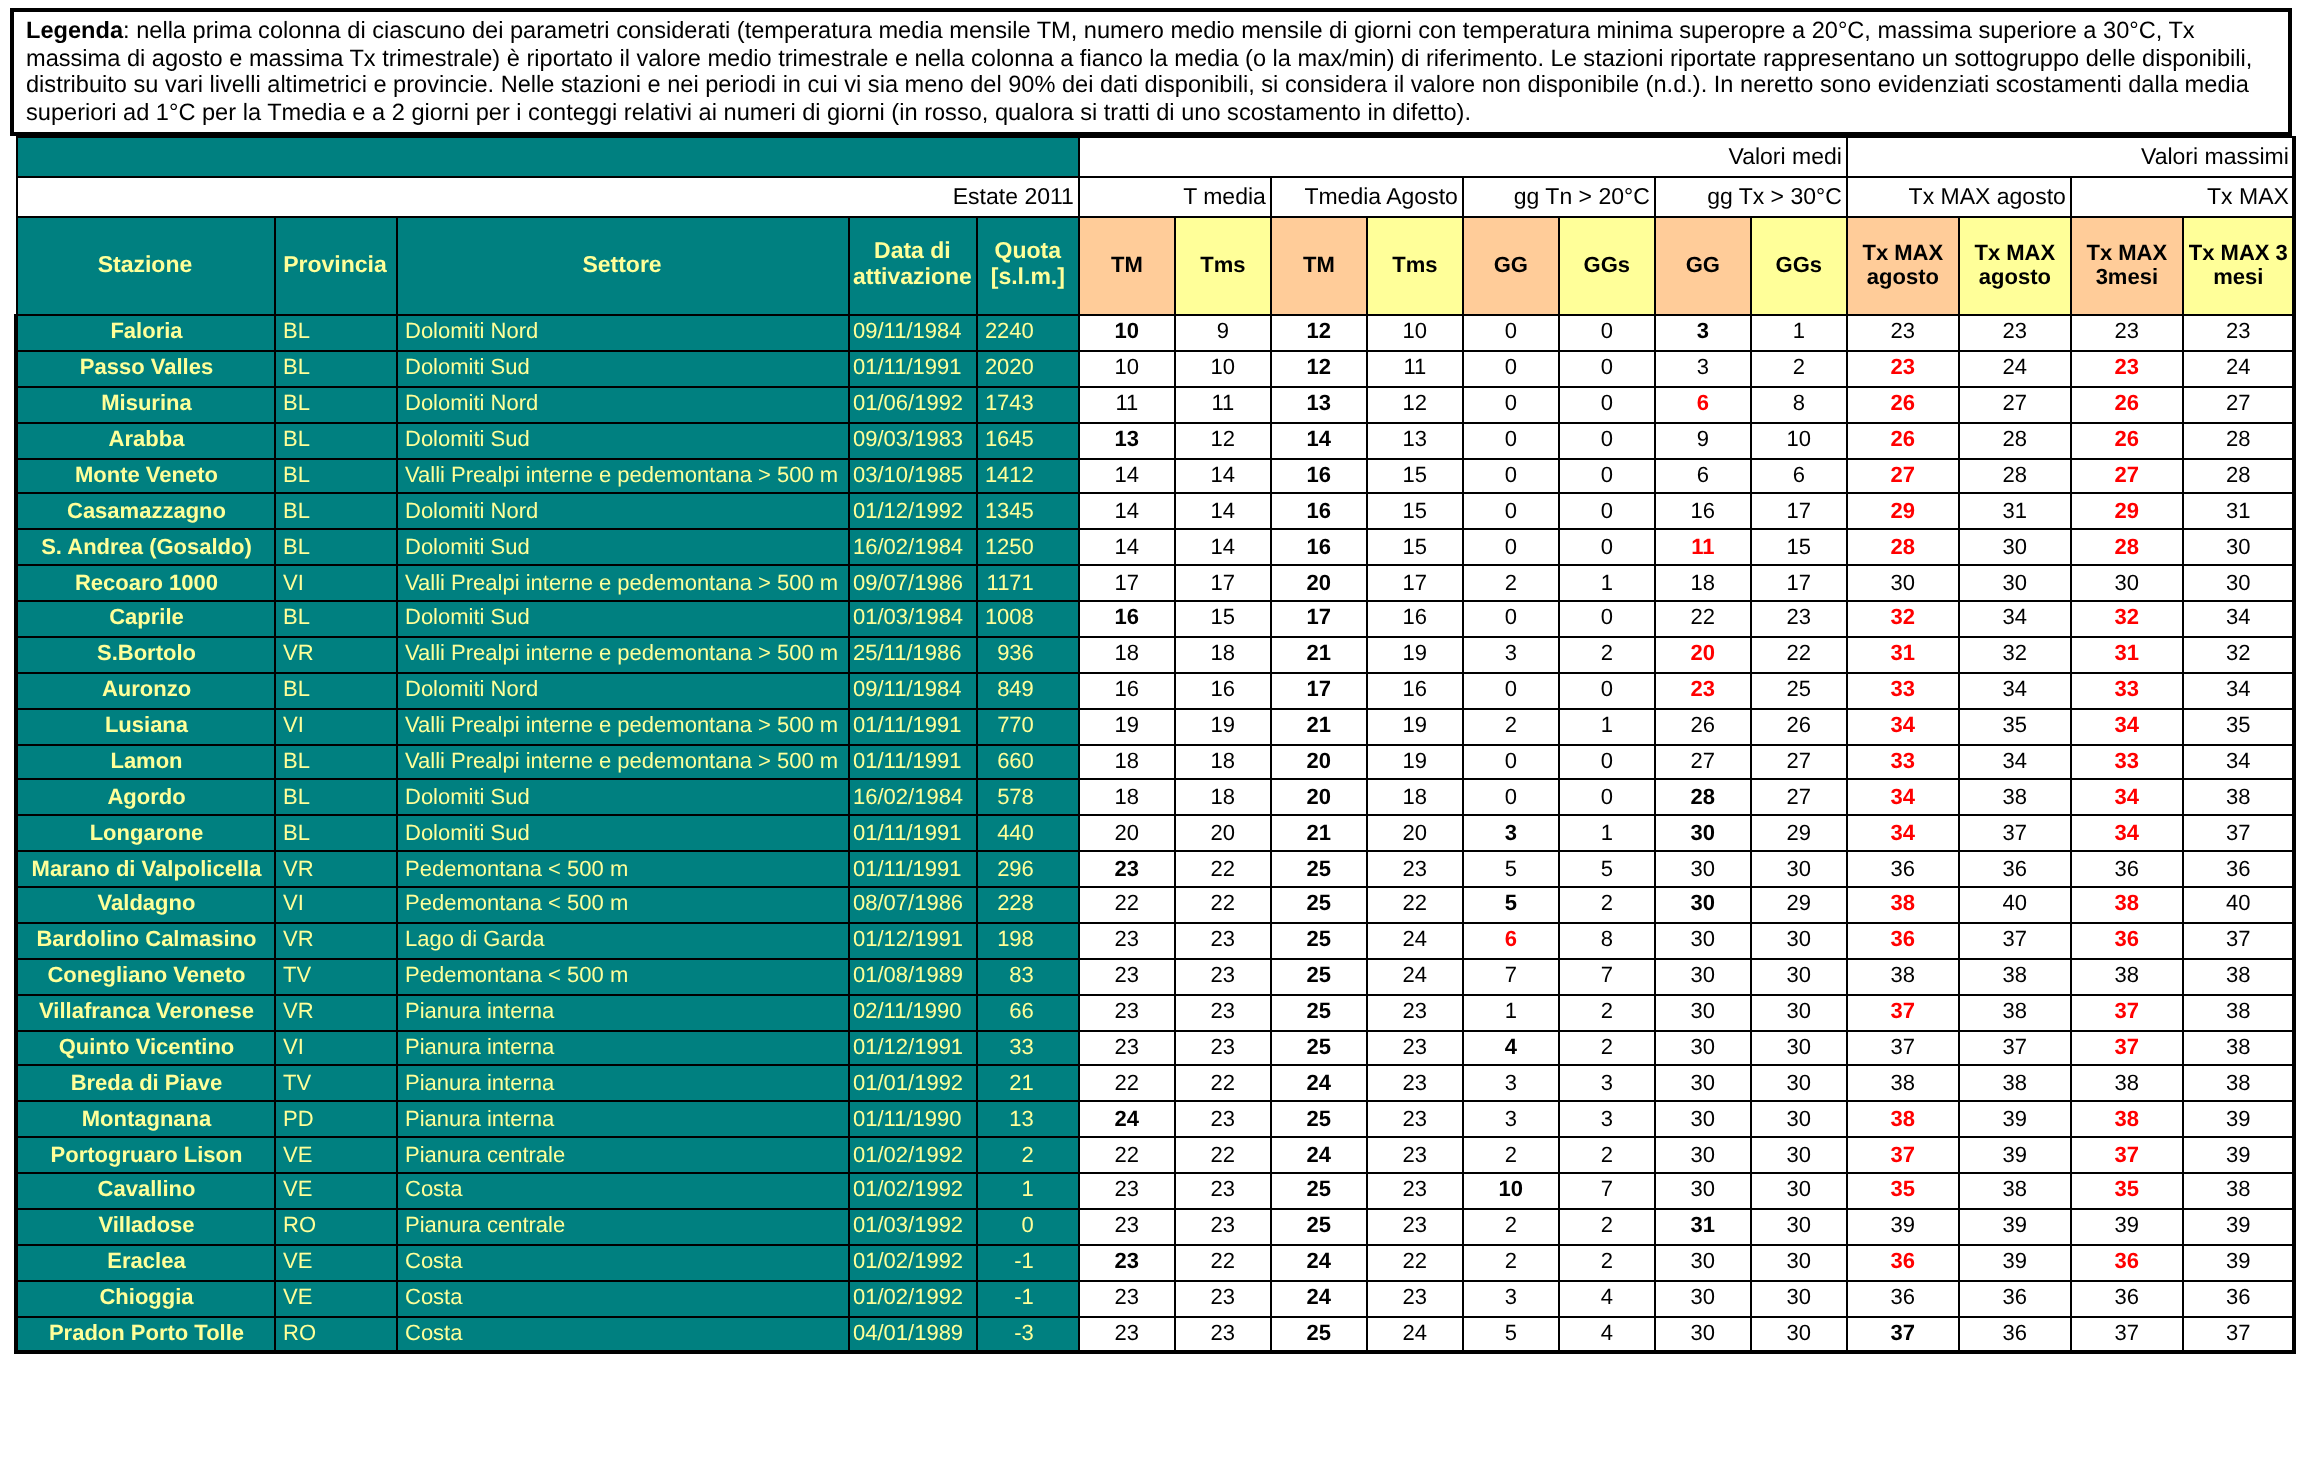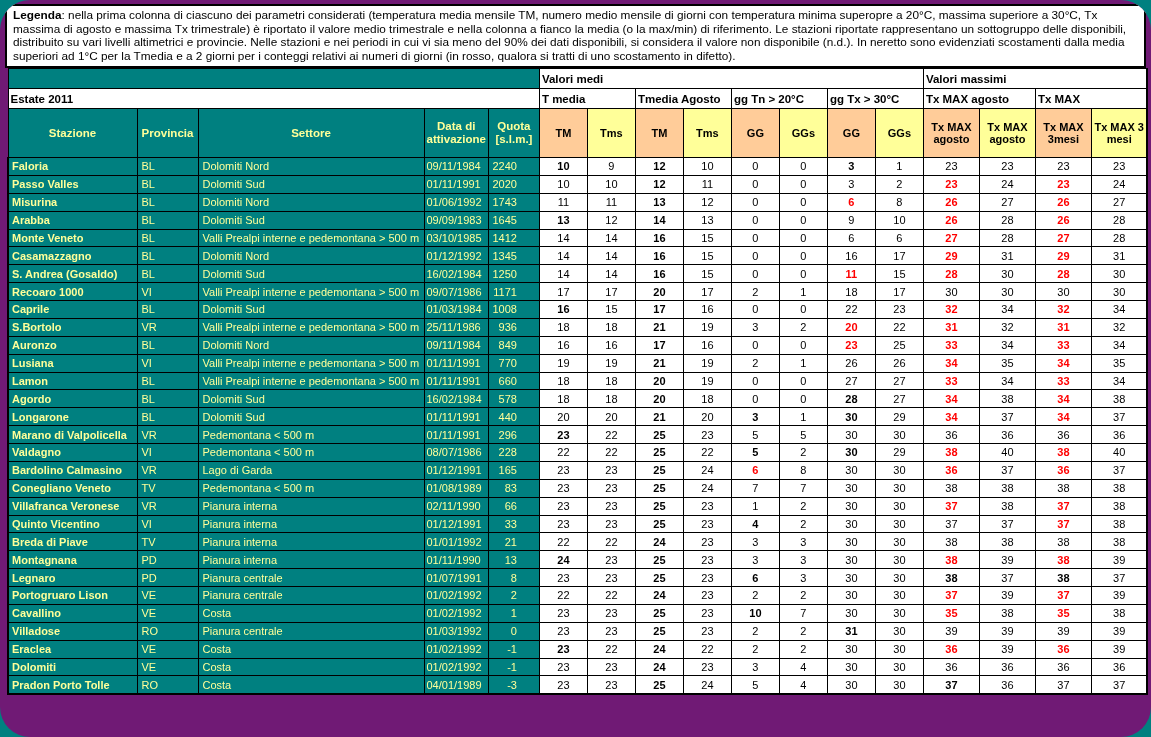--- a/index.html
+++ b/index.html
@@ -1,18 +1,18 @@
 <!DOCTYPE html>
 <html><head>
 <meta charset="utf-8">
 <style>
   html,body { margin:0; padding:0; background:#008080; }
   .page {
-    position:relative; width:1151px; height:737px; background:#701a75;
-    font-family:"Liberation Sans", sans-serif; overflow:hidden;border-radius:30px;
+    position:relative; width:1151px; height:737px; background:#ffffff;
+    font-family:"Liberation Sans", sans-serif; overflow:hidden;
   }
   
   .legend {
     position:absolute; left:5px; top:4px; width:1125px;
     background:#ffffff; border:2px solid #000;
     padding:3px 6px; font-size:11.8px; line-height:13.6px; color:#000;
     text-align:left;
   }
   .legend b { font-weight:bold; }
 
@@ -22,41 +22,41 @@
     border-collapse:collapse; table-layout:fixed;
     font-size:11px; color:#000;
   }
   .maintable td, .maintable th {
     border:1px solid #000; padding:0 2px; overflow:hidden;
   }
   
   .spacer { background:#008080; border:1px solid #008080; }
   
   .ghead {
-    background:#ffffff; font-weight:bold; text-align:left;
+    background:#ffffff; font-weight:normal; text-align:right;
     font-size:11.5px; white-space:nowrap;
   }
   .top2 { border-top:2px solid #000; }
   .left2 { border-left:2px solid #000; }
   
   .thead-teal {
     background:#008080; color:#FFFF99; font-weight:bold; text-align:center;
     font-size:11.5px; white-space:normal; line-height:13px;
   }
   
   .thead-orange { background:#FFCC99; font-weight:bold; text-align:center; white-space:normal; line-height:12.5px; }
   .thead-yellow { background:#FFFF99; font-weight:bold; text-align:center; white-space:normal; line-height:12.5px; }
   thead tr { height:20px; }
   thead tr.colhead-row { height:49px;margin-left:45px; }
 
   
   tbody tr { height:17.875px; }
   tbody td { white-space:nowrap; }
   td.teal { background:#008080; color:#FFFF99; }
-  td.station-name-cell { font-weight:bold; padding-left:3px; }
+  td.station-name-cell { font-weight:bold; padding-left:3px;text-align:center; }
   td.provincia-cell, td.settore-cell { padding-left:4px; }
   td.data-attivazione-cell { text-align:left; }
   td.quota-cell { text-align:right; padding-right:22px; }
   td.val { background:#ffffff; text-align:center; }
   td.val.b { font-weight:bold; }
   td.val.r { font-weight:bold; color:#FF0000; }
 
   
   .maintable tr > *:last-child { border-right-width:2px; }
   .maintable tbody tr:last-child td { border-bottom-width:2px; }
@@ -181,21 +181,21 @@
           <td class="val">8</td>
           <td class="val r">26</td>
           <td class="val">27</td>
           <td class="val r">26</td>
           <td class="val">27</td>
         </tr>
         <tr>
           <td class="teal station-name-cell">Arabba</td>
           <td class="teal provincia-cell">BL</td>
           <td class="teal settore-cell">Dolomiti Sud</td>
-          <td class="teal data-attivazione-cell">09/09/1983</td>
+          <td class="teal data-attivazione-cell">09/03/1983</td>
           <td class="teal quota-cell">1645</td>
           <td class="val b">13</td>
           <td class="val">12</td>
           <td class="val b">14</td>
           <td class="val">13</td>
           <td class="val">0</td>
           <td class="val">0</td>
           <td class="val">9</td>
           <td class="val">10</td>
           <td class="val r">26</td>
@@ -448,21 +448,21 @@
           <td class="val r">38</td>
           <td class="val">40</td>
           <td class="val r">38</td>
           <td class="val">40</td>
         </tr>
         <tr>
           <td class="teal station-name-cell">Bardolino Calmasino</td>
           <td class="teal provincia-cell">VR</td>
           <td class="teal settore-cell">Lago di Garda</td>
           <td class="teal data-attivazione-cell">01/12/1991</td>
-          <td class="teal quota-cell">165</td>
+          <td class="teal quota-cell">198</td>
           <td class="val">23</td>
           <td class="val">23</td>
           <td class="val b">25</td>
           <td class="val">24</td>
           <td class="val r">6</td>
           <td class="val">8</td>
           <td class="val">30</td>
           <td class="val">30</td>
           <td class="val r">36</td>
           <td class="val">37</td>
@@ -558,39 +558,20 @@
           <td class="val">3</td>
           <td class="val">3</td>
           <td class="val">30</td>
           <td class="val">30</td>
           <td class="val r">38</td>
           <td class="val">39</td>
           <td class="val r">38</td>
           <td class="val">39</td>
         </tr>
         <tr>
-          <td class="teal station-name-cell">Legnaro</td>
-          <td class="teal provincia-cell">PD</td>
-          <td class="teal settore-cell">Pianura centrale</td>
-          <td class="teal data-attivazione-cell">01/07/1991</td>
-          <td class="teal quota-cell">8</td>
-          <td class="val">23</td>
-          <td class="val">23</td>
-          <td class="val b">25</td>
-          <td class="val">23</td>
-          <td class="val b">6</td>
-          <td class="val">3</td>
-          <td class="val">30</td>
-          <td class="val">30</td>
-          <td class="val b">38</td>
-          <td class="val">37</td>
-          <td class="val b">38</td>
-          <td class="val">37</td>
-        </tr>
-        <tr>
           <td class="teal station-name-cell">Portogruaro Lison</td>
           <td class="teal provincia-cell">VE</td>
           <td class="teal settore-cell">Pianura centrale</td>
           <td class="teal data-attivazione-cell">01/02/1992</td>
           <td class="teal quota-cell">2</td>
           <td class="val">22</td>
           <td class="val">22</td>
           <td class="val b">24</td>
           <td class="val">23</td>
           <td class="val">2</td>
@@ -653,21 +634,21 @@
           <td class="val">2</td>
           <td class="val">2</td>
           <td class="val">30</td>
           <td class="val">30</td>
           <td class="val r">36</td>
           <td class="val">39</td>
           <td class="val r">36</td>
           <td class="val">39</td>
         </tr>
         <tr>
-          <td class="teal station-name-cell">Dolomiti</td>
+          <td class="teal station-name-cell">Chioggia</td>
           <td class="teal provincia-cell">VE</td>
           <td class="teal settore-cell">Costa</td>
           <td class="teal data-attivazione-cell">01/02/1992</td>
           <td class="teal quota-cell">-1</td>
           <td class="val">23</td>
           <td class="val">23</td>
           <td class="val b">24</td>
           <td class="val">23</td>
           <td class="val">3</td>
           <td class="val">4</td>

